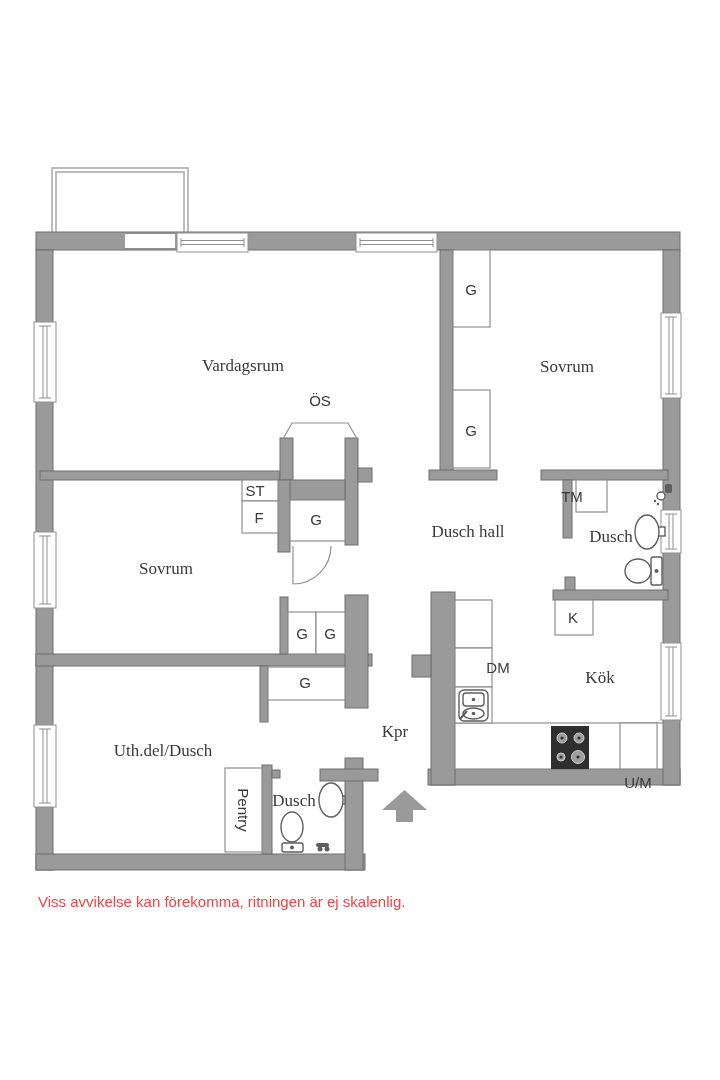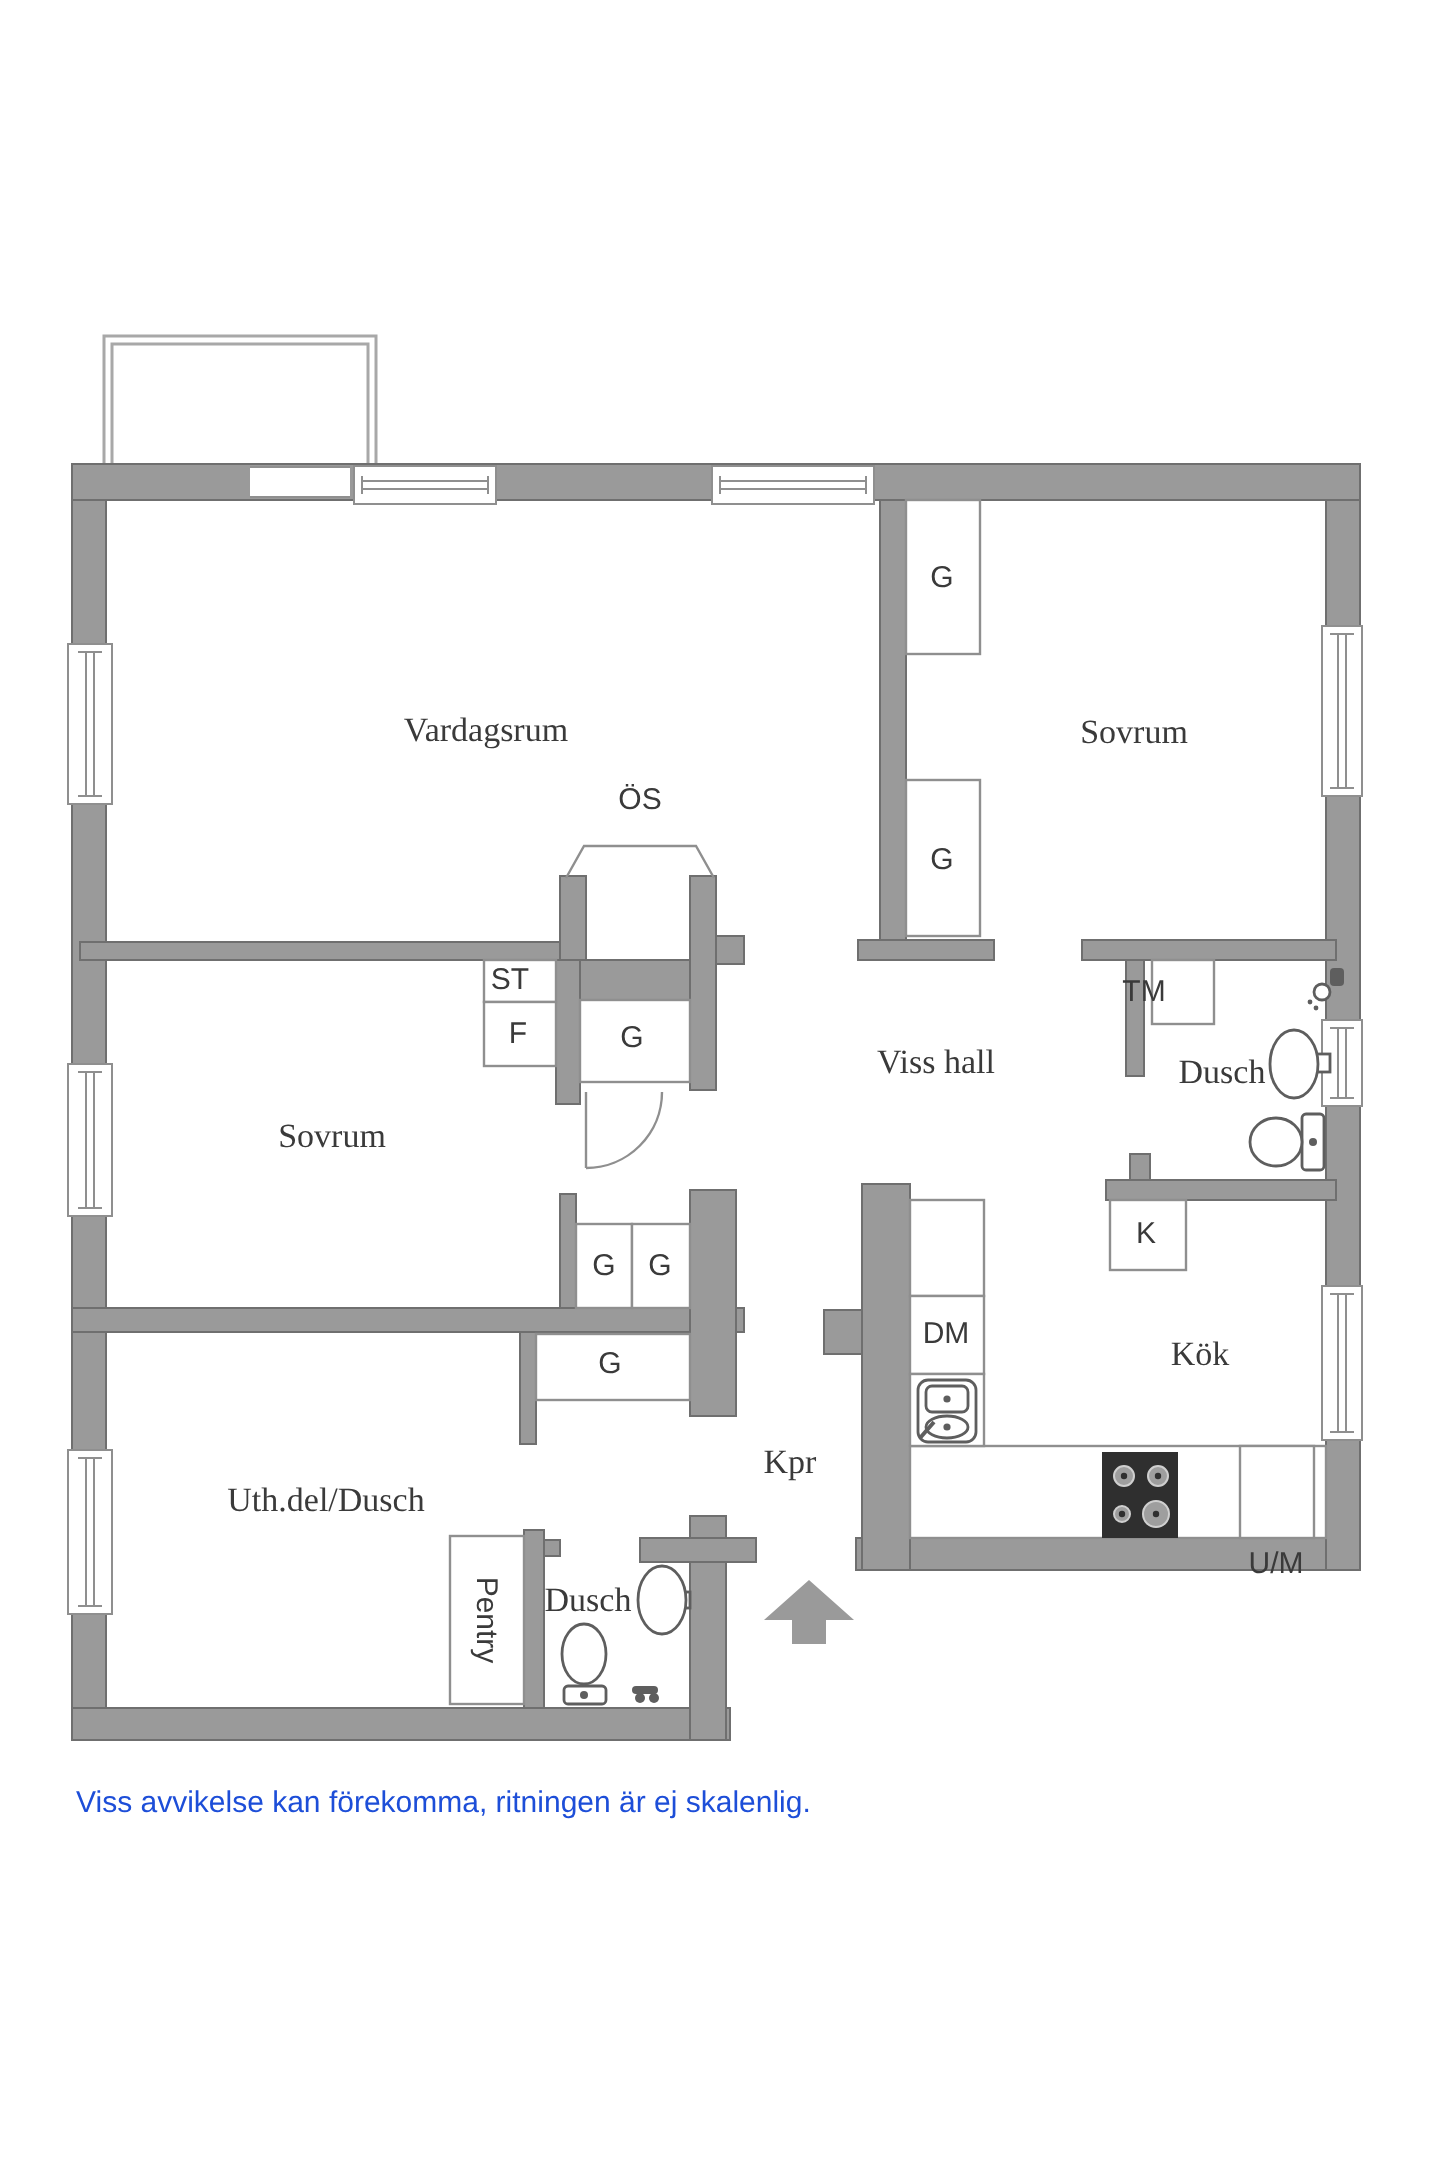--- a/index.html
+++ b/index.html
@@ -18,21 +18,21 @@
   .thinline{stroke:var(--line);stroke-width:1.2;fill:none;}
   .fix{fill:#fff;stroke:var(--fixture);stroke-width:1.4;}
   .fixsolid{fill:var(--fixture);stroke:none;}
   .fixdot{fill:var(--fixture);stroke:none;}
   .arc{fill:none;stroke:var(--line);stroke-width:1.2;}
   .lbl{position:absolute;color:var(--text);white-space:nowrap;
        transform:translate(-50%,-50%);line-height:1;}
   .room{font-size:17px;font-family:Liberation Serif, serif;}
   .small{font-size:15px;}
   .rot90{transform:translate(-50%,-50%) rotate(90deg);}
-  #disclaimer{position:absolute;left:38px;top:893px;font-size:15px;color:#1d4ed8;}
+  #disclaimer{position:absolute;left:38px;top:893px;font-size:15px;color:#ef4444;}
 </style>
 </head>
 <body>
 
 <div id="stage">
 
 <svg id="plan-svg" width="720" height="1080" viewBox="0 0 720 1080">
 
   <g>
     <rect class="balc" x="52" y="168" width="136" height="66"></rect>
@@ -224,37 +224,37 @@
       <circle class="fixdot" cx="327" cy="849" r="2.5"></circle>
     </g>
   </g>
 
   <path d="M382,810 L404.5,790 L427,810 L413,810 L413,822 L396,822 L396,810 Z" fill="var(--wall)"></path>
 </svg>
 
 <div class="lbl room" style="left:243px;top:365px">Vardagsrum</div>
 <div class="lbl room" style="left:567px;top:366px">Sovrum</div>
 <div class="lbl room" style="left:166px;top:568px">Sovrum</div>
-<div class="lbl room" style="left:468px;top:531px">Viss hall</div>
+<div class="lbl room" style="left:468px;top:531px">Dusch hall</div>
 <div class="lbl room" style="left:600px;top:677px">Kök</div>
 <div class="lbl room" style="left:395px;top:731px">Kpr</div>
 <div class="lbl room" style="left:611px;top:536px">Dusch</div>
 <div class="lbl room" style="left:294px;top:800px">Dusch</div>
 <div class="lbl room" style="left:163px;top:750px">Uth.del/Dusch</div>
 
 <div class="lbl small" style="left:320px;top:400px">ÖS</div>
 <div class="lbl small" style="left:471px;top:289px">G</div>
 <div class="lbl small" style="left:471px;top:430px">G</div>
 <div class="lbl small" style="left:316px;top:519px">G</div>
 <div class="lbl small" style="left:302px;top:633px">G</div>
 <div class="lbl small" style="left:330px;top:633px">G</div>
 <div class="lbl small" style="left:305px;top:682px">G</div>
 <div class="lbl small" style="left:255px;top:490px">ST</div>
 <div class="lbl small" style="left:259px;top:517px">F</div>
 <div class="lbl small" style="left:572px;top:496px">TM</div>
 <div class="lbl small" style="left:573px;top:617px">K</div>
-<div class="lbl small" style="left:473px;top:667px">DM</div>
+<div class="lbl small" style="left:498px;top:667px">DM</div>
 <div class="lbl small" style="left:638px;top:782px">U/M</div>
 <div class="lbl small rot90" style="left:243px;top:810px">Pentry</div>
 
 <div id="disclaimer">Viss avvikelse kan förekomma, ritningen är ej skalenlig.</div>
 
 </div>
 
 </body></html>

